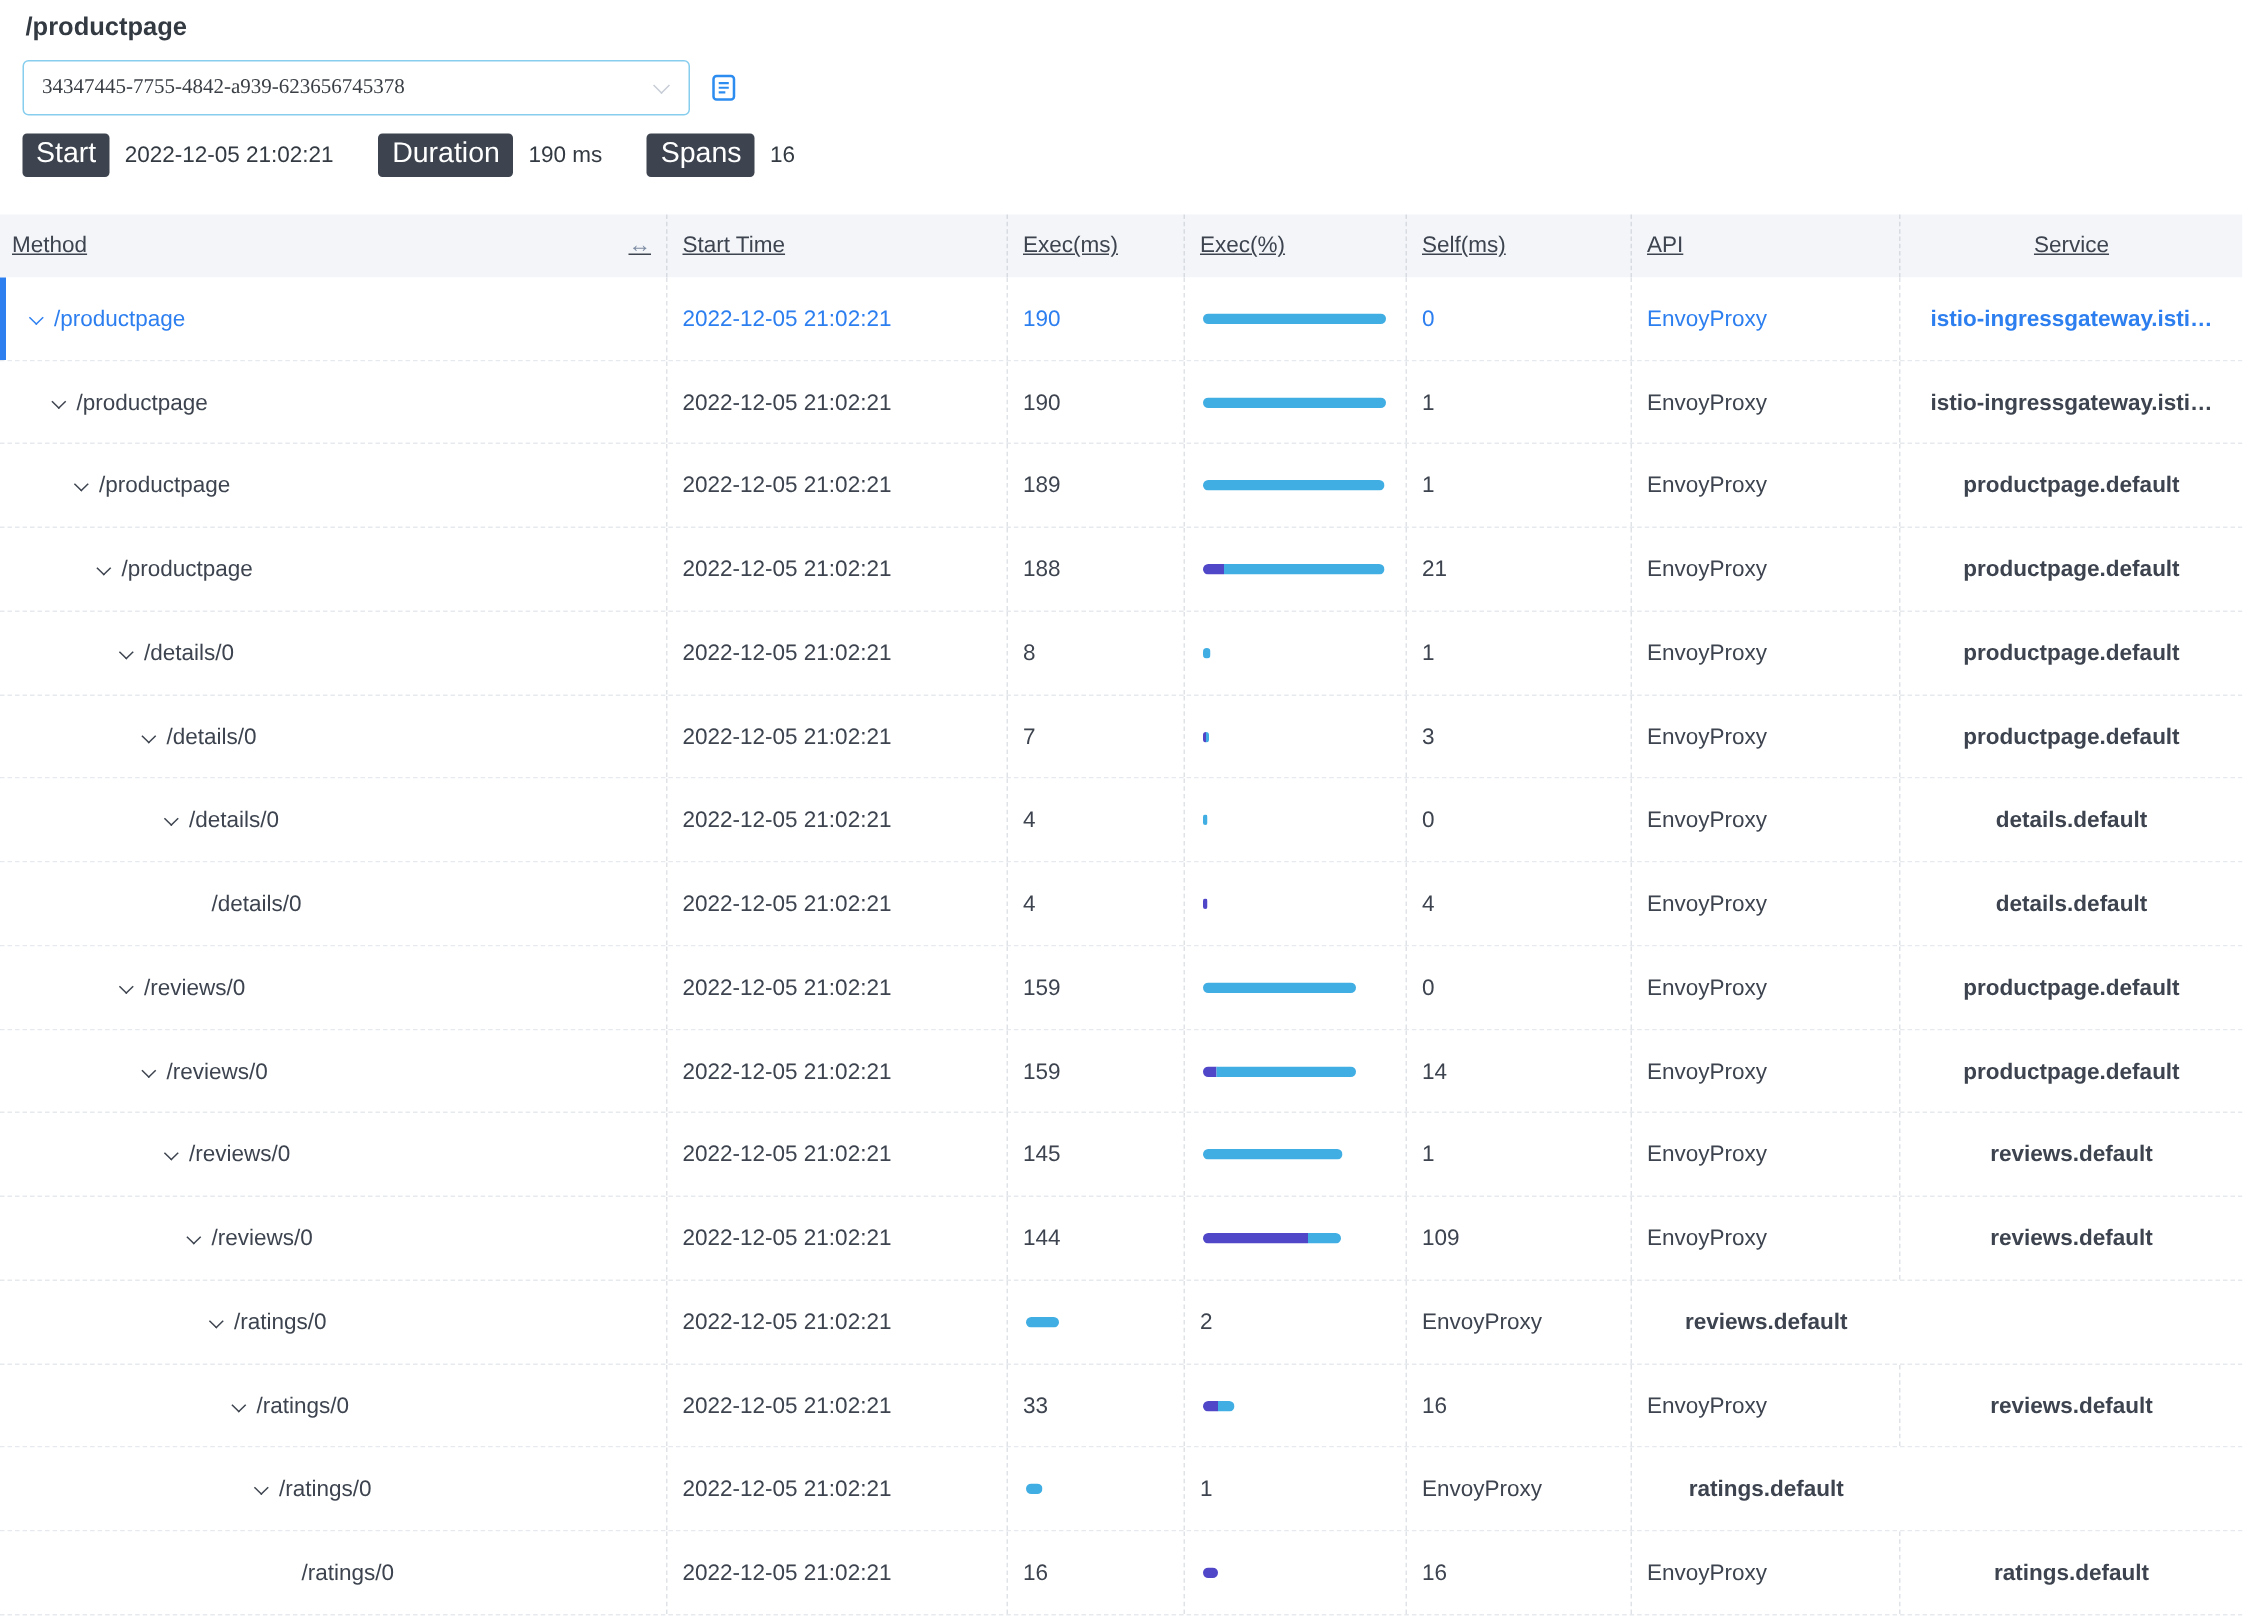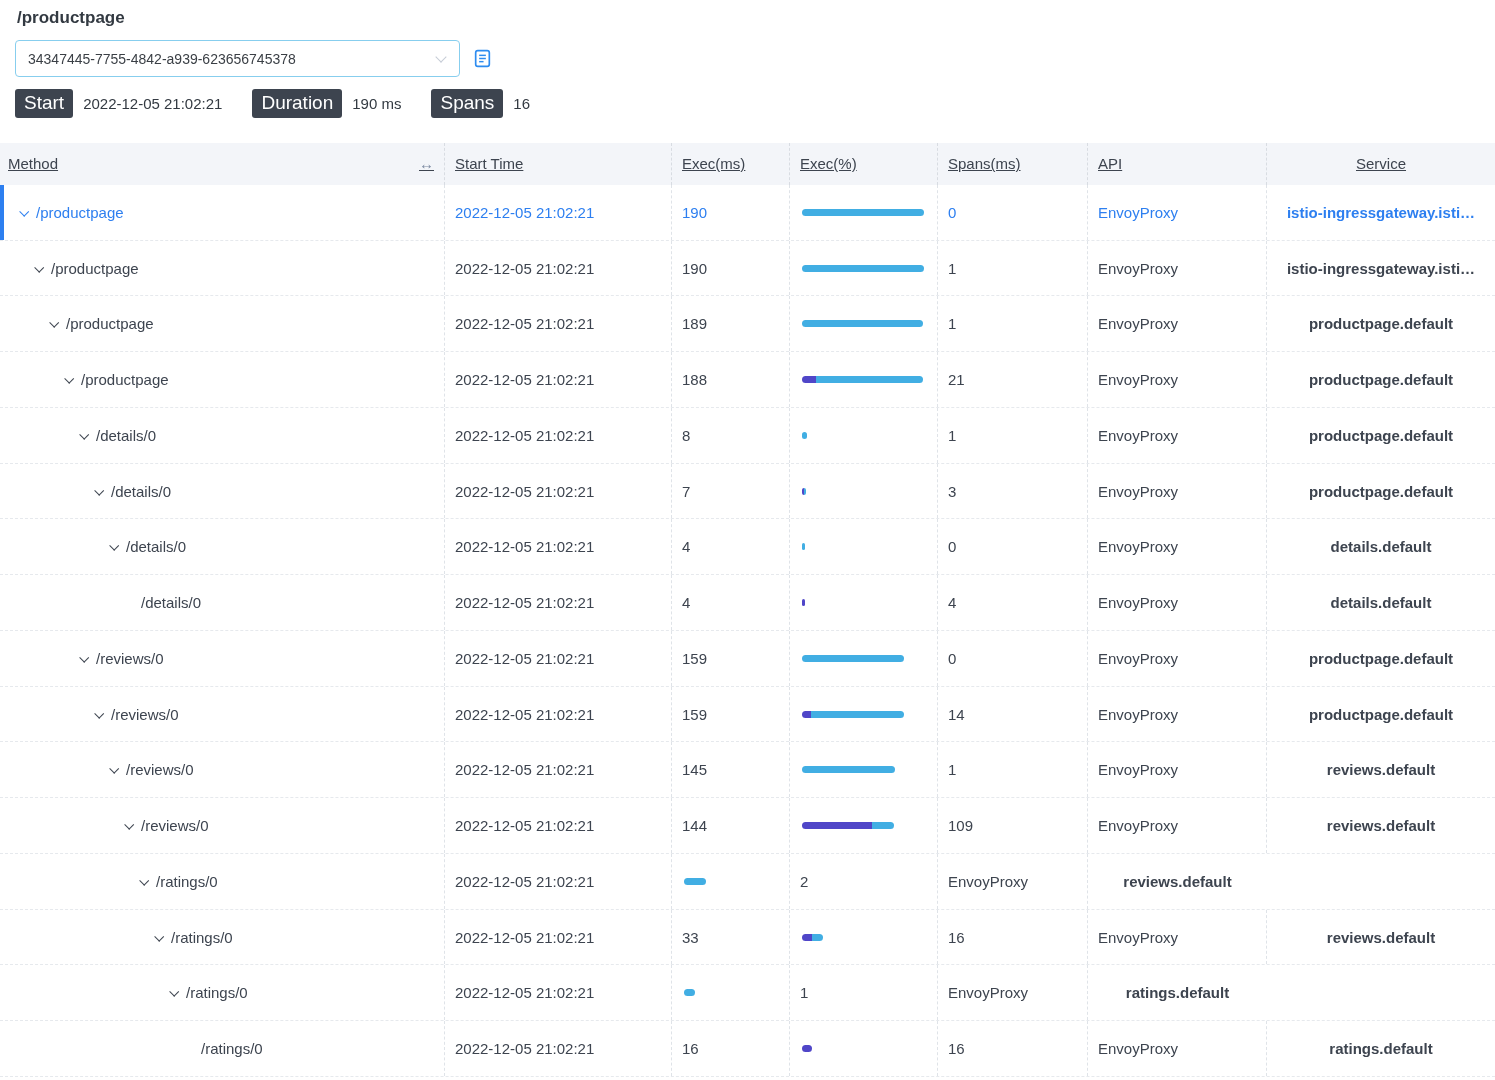--- a/index.html
+++ b/index.html
@@ -12,21 +12,21 @@
   
   .top { padding:8px 0 0 15px; }
   .title { font-size:17px; font-weight:700; color:#333a42; margin:0 0 12px 2px; }
 
   .selector-row { display:flex; align-items:center; margin-bottom:12px; }
   .trace-select {
     width:445px; height:37px; border:1px solid #87ceee; border-radius:4px;
     display:flex; align-items:center; justify-content:space-between;
     padding:0 12px; cursor:pointer; background:#fff;
   }
-  .trace-value { font-size:14px; color:#3a3f45; }
+  .trace-value { font-size:14px; color:#3a3f45;font-family:Liberation Serif, serif; }
   .select-chevron { display:block; width:10px; height:10px; }
   .select-chevron::before {
     content:''; display:block; width:7px; height:7px;
     border-right:1.5px solid #c6ccd6; border-bottom:1.5px solid #c6ccd6;
     transform:rotate(45deg); margin-top:-1px;
   }
   .copy-btn { margin-left:12px; display:inline-flex; align-items:center; cursor:pointer; }
 
   .badges { display:flex; align-items:center; }
   .badge-group { display:flex; align-items:center; margin-right:30px; }
@@ -119,21 +119,21 @@
 </div>
 
 <div class="thead">
   <div class="th th-method">
     <span>Method</span>
     <span class="resize-icon">↔</span>
   </div>
   <div class="th">Start Time</div>
   <div class="th">Exec(ms)</div>
   <div class="th">Exec(%)</div>
-  <div class="th">Spans(ms)</div>
+  <div class="th">Self(ms)</div>
   <div class="th">API</div>
   <div class="th th-service">Service</div>
 </div>
 
 <div>
     <div class="trow selected">
       <div class="cell method-cell" style="padding-left: 20px;">
         <span class="chev"></span>
         <span class="mlabel">/productpage</span>
       </div>

